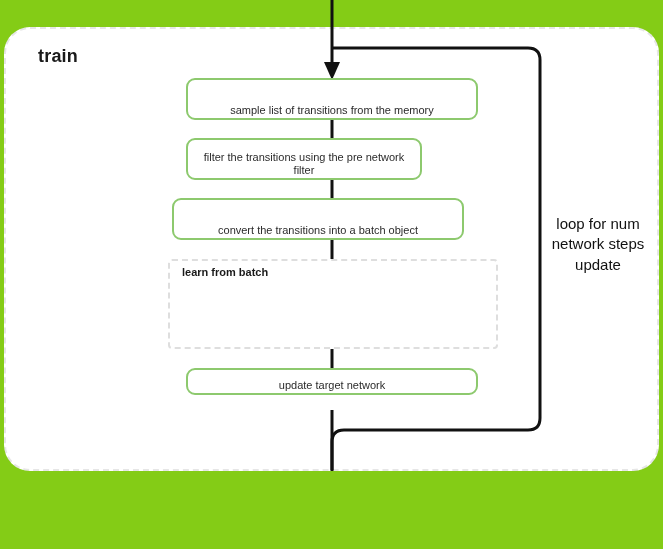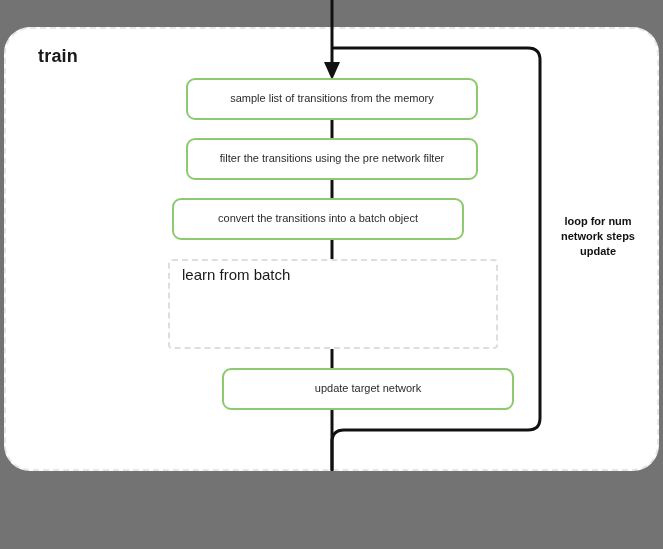--- a/index.html
+++ b/index.html
@@ -10,21 +10,21 @@
   body {
     width: 663px;
     height: 549px;
     font-family: "Liberation Sans", sans-serif;
     overflow: hidden;
   }
   #canvas {
     position: relative;
     width: 663px;
     height: 549px;
-    background: #737373;
+    background: #84cc16;
   }
 
   
   .scope-box {
     position: absolute;
     left: 4px;
     top: 27px;
     width: 655px;
     height: 444px;
     box-sizing: border-box;
@@ -44,77 +44,77 @@
   }
 
   
   .proc-box {
     position: absolute;
     box-sizing: border-box;
     background: #ffffff;
     border: 2px solid #8dc96e;
     border-radius: 9px;
     display: flex;
-    align-items: center;
+    align-items: flex-end;
     justify-content: center;
   }
   .proc-label {
     font-size: 11px;
     color: #2b2b2b;
     line-height: 1.25;
     text-align: center;
     padding: 0 10px;
   }
 
   .box-sample  { left: 186px; top: 78px;  width: 292px; height: 42px; }
-  .box-filter  { left: 186px; top: 138px; width: 292px; height: 42px; }
+  .box-filter  { left: 186px; top: 138px; width: 236px; height: 42px; }
   .box-convert { left: 172px; top: 198px; width: 292px; height: 42px; }
-  .box-update  { left: 186px; top: 368px; width: 292px; height: 42px; margin-left: 36px; }
+  .box-update  { left: 186px; top: 368px; width: 292px; height: 27px; }
 
   
   .subscope-box {
     position: absolute;
     left: 168px;
     top: 259px;
     width: 330px;
     height: 90px;
     box-sizing: border-box;
     background: #ffffff;
     border: 2px dashed #dedede;
     border-radius: 4px;
   }
   .subscope-title {
     position: absolute;
     left: 182px;
     top: 265px;
     width: 120px;
-    font-size: 15px;
-    font-weight: normal;
+    font-size: 11px;
+    font-weight: bold;
     line-height: 1.35;
     color: #1a1a1a;
   }
 
   
   #wires {
     position: absolute;
     left: 0;
     top: 0;
     width: 663px;
     height: 549px;
     pointer-events: none;
   }
 
   
   .loop-label {
     position: absolute;
     left: 545px;
     top: 214px;
     width: 106px;
-    font-size: 11px;
-    font-weight: bold;
+    font-size: 15px;
+    font-weight: normal;
     line-height: 1.35;
     color: #111111;
     text-align: center;
   }
 </style>
 </head>
 <body>
 
 <div id="canvas">
 

